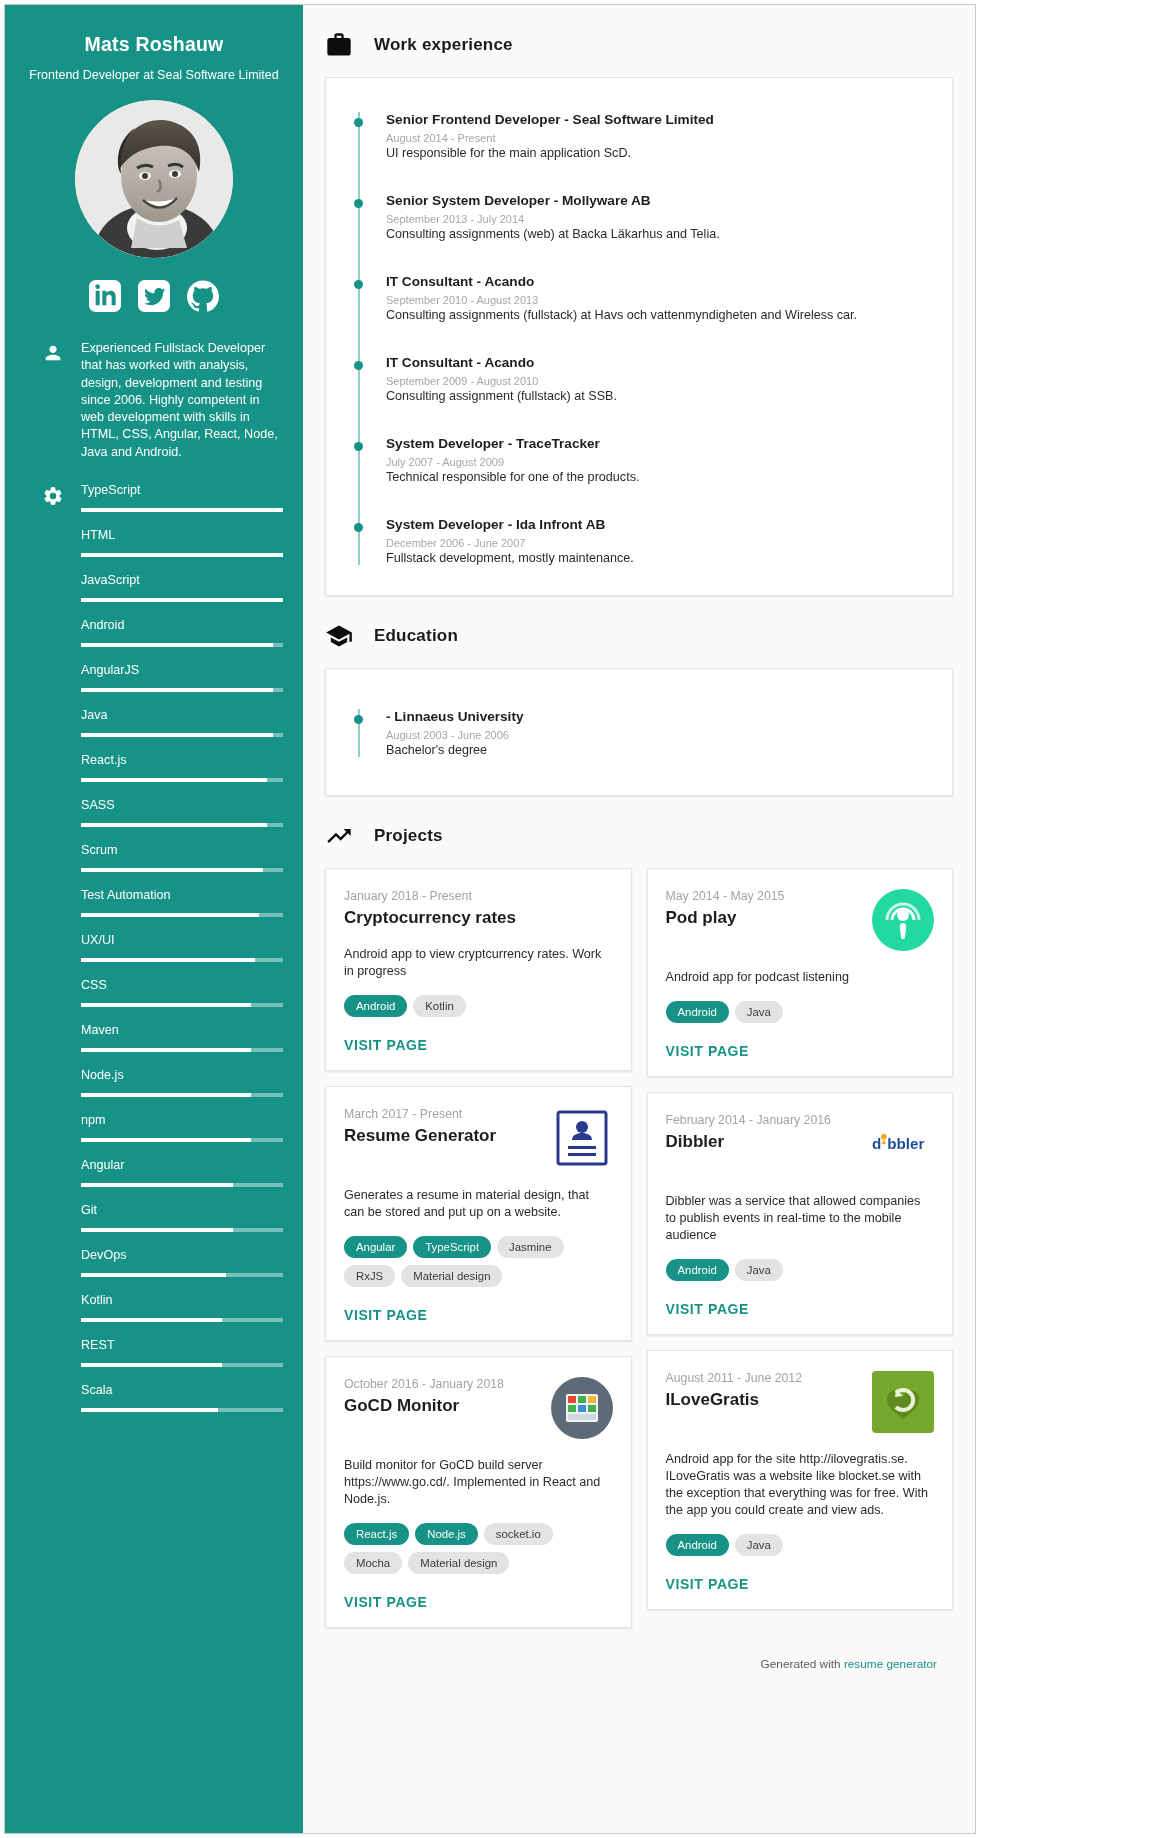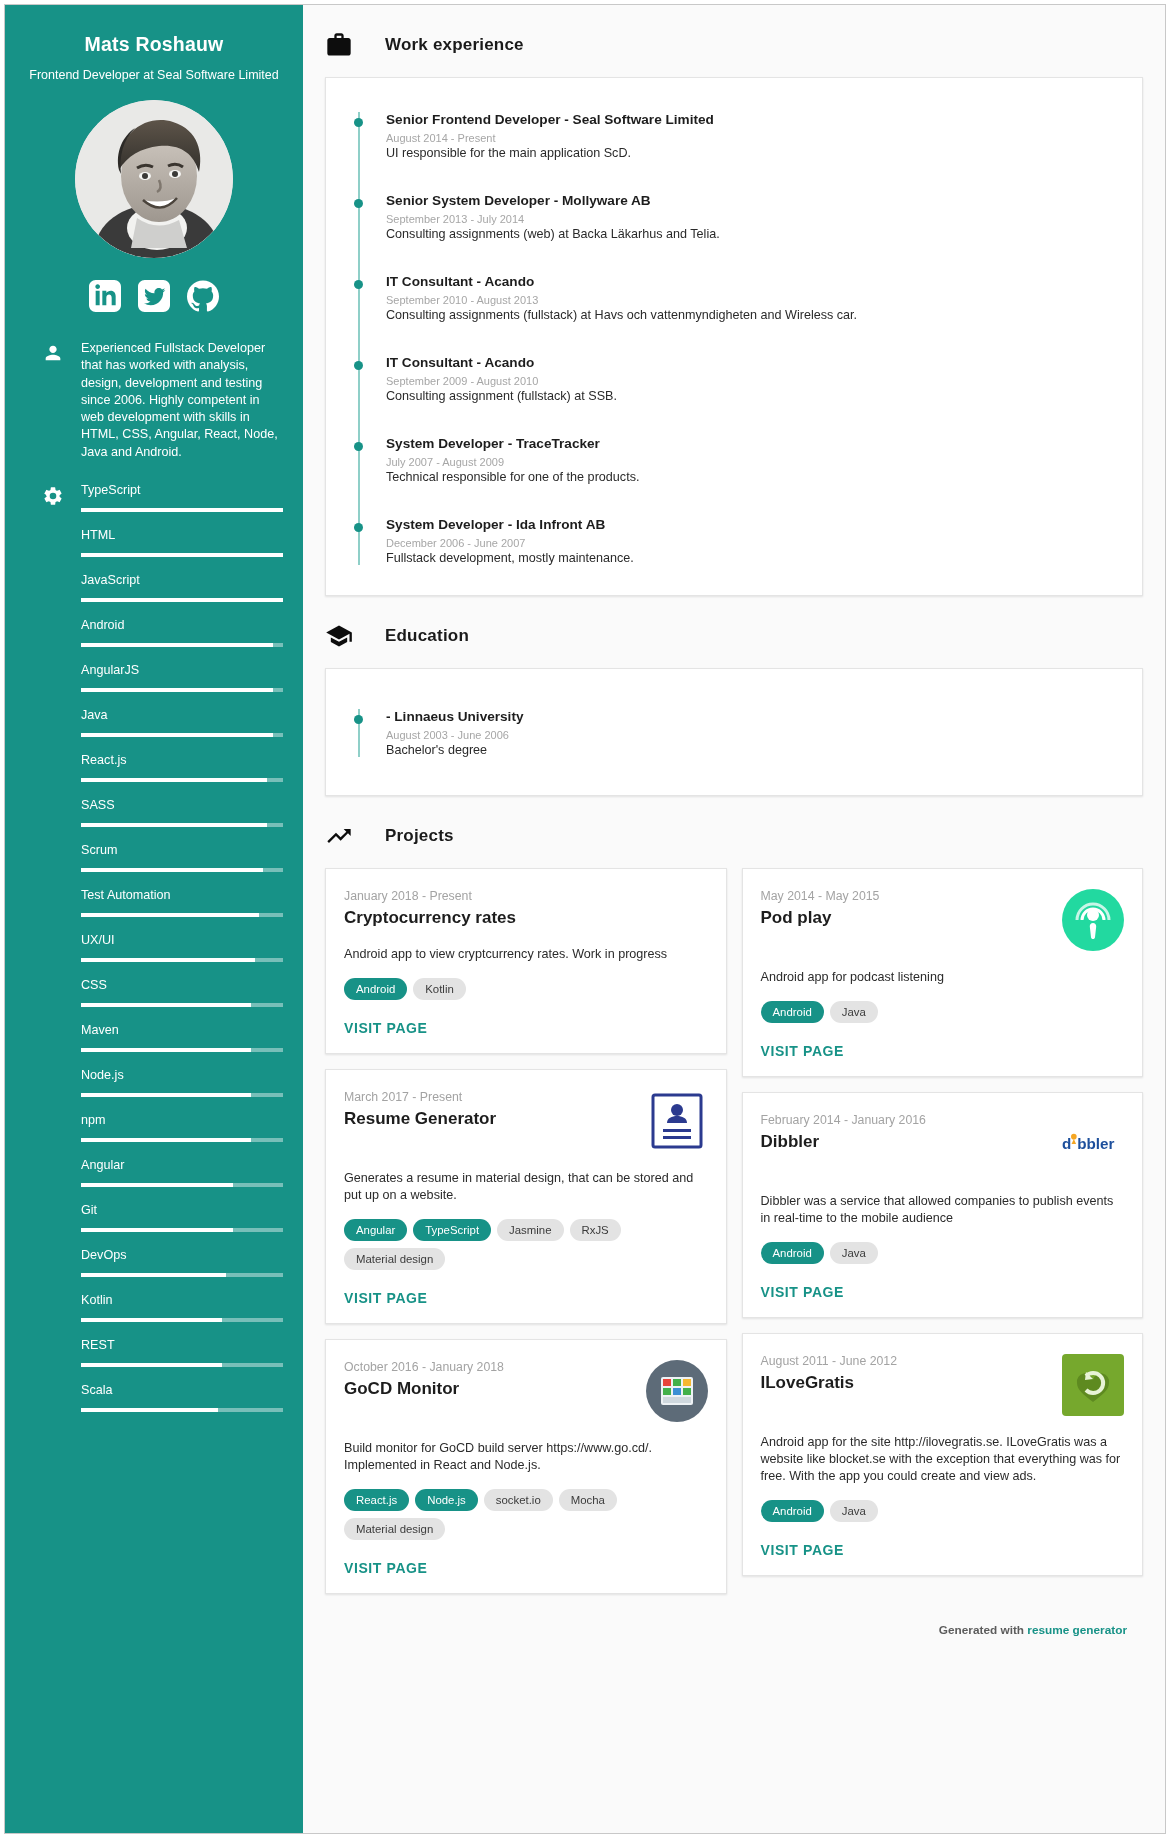--- a/index.html
+++ b/index.html
@@ -4,21 +4,21 @@
 <style>
   * { box-sizing: border-box; margin: 0; padding: 0; }
   html, body {
     width: 1170px;
     background: #ffffff;
     font-family: "Liberation Sans", sans-serif;
   }
   body { padding: 4px; }
 
   .page {
-    width: 1162px;
+    width: 972px;
     min-height: 1830px;
     border: 1px solid #c8c8c8;
     display: flex;
     background: #fafafa;
     position: relative;
   }
 
   
   .sidebar {
     width: 298px;
@@ -102,21 +102,21 @@
   
   .main {
     flex: 1;
     padding: 18px 22px 10px 22px;
     background: #fafafa;
     min-width: 0;
   }
   .section-head {
     display: flex;
     align-items: center;
-    gap: 32px;
+    gap: 21px;
     margin: 8px 0 18px 0;
   }
   .section-head .sh-ico { width: 28px; height: 28px; flex: 0 0 28px; }
   .section-head .sh-title {
     font-size: 17px;
     font-weight: bold;
     color: #1a1a1a;
     letter-spacing: .2px;
   }
 
@@ -221,21 +221,20 @@
     font-weight: bold;
     text-decoration: none;
     cursor: pointer;
   }
 
   .footer {
     text-align: right;
     font-size: 11.8px;
     color: #5c5c5c;
     padding: 14px 16px 8px 0;
-    font-weight: bold;
   }
   .footer a { color: #179287; text-decoration: none; }
 </style>
 </head>
 <body>
 
 <div class="page">
 
   <aside class="sidebar">
 

